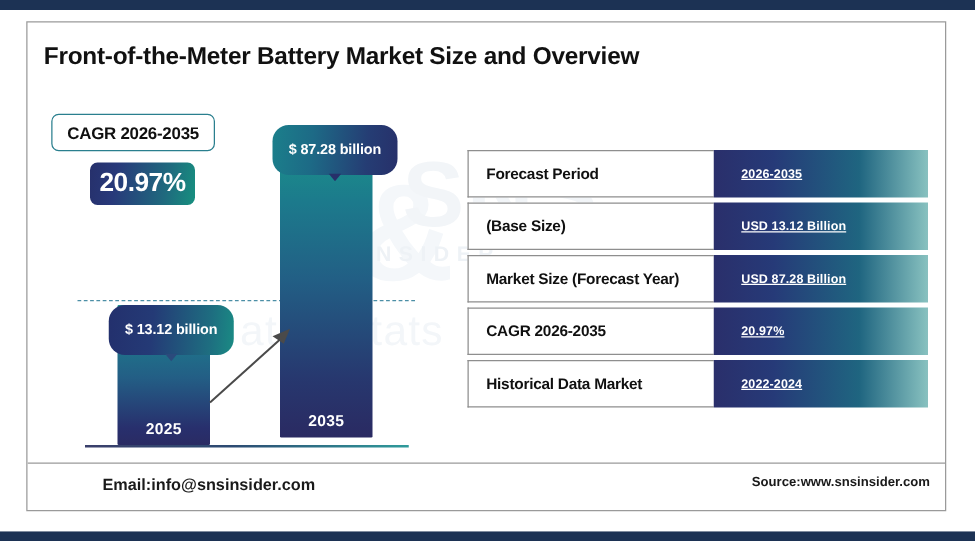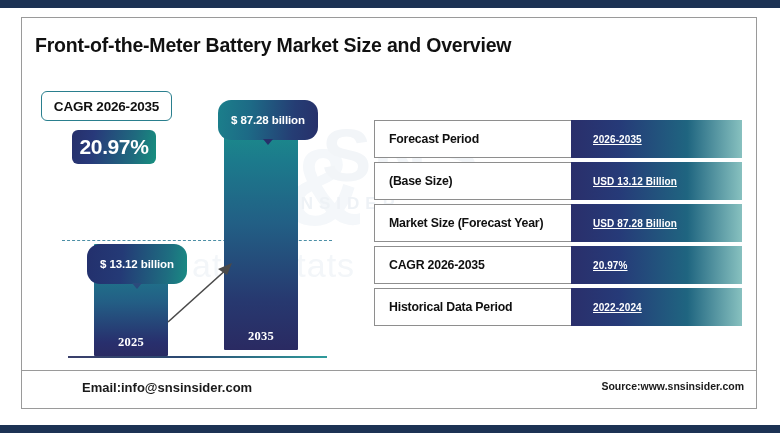--- a/index.html
+++ b/index.html
@@ -174,21 +174,20 @@
     left: 40px;
     top: 222px;
     width: 270px;
     height: 0;
     border-top: 1.6px dashed #4c8fa6;
   }
 
   .bar {
     position: absolute;
     border-radius: 1px;
-    font-family: Liberation Serif, serif;
   }
   .bar-1 {
     left: 72px;
     top: 226px;
     width: 74px;
     height: 112px;
     background: linear-gradient(180deg, #1c8b8b 0%, #1d7d8d 18%, #235e85 52%, #282f6d 88%, #2a2b63 100%);
   }
   .bar-2 {
     left: 202px;
@@ -419,21 +418,21 @@
     <div class="trow">
       <div class="tcell-label">
         <span>CAGR 2026-2035</span>
       </div>
       <div class="tcell-value">
         <span>20.97%</span>
       </div>
     </div>
     <div class="trow">
       <div class="tcell-label">
-        <span>Historical Data Period</span>
+        <span>Historical Data Market</span>
       </div>
       <div class="tcell-value">
         <span>2022-2024</span>
       </div>
     </div>
   </div>
 
   <div class="footer-rule"></div>
   <div class="footer-left">Email:info@snsinsider.com</div>
   <div class="footer-right">Source:www.snsinsider.com</div>

